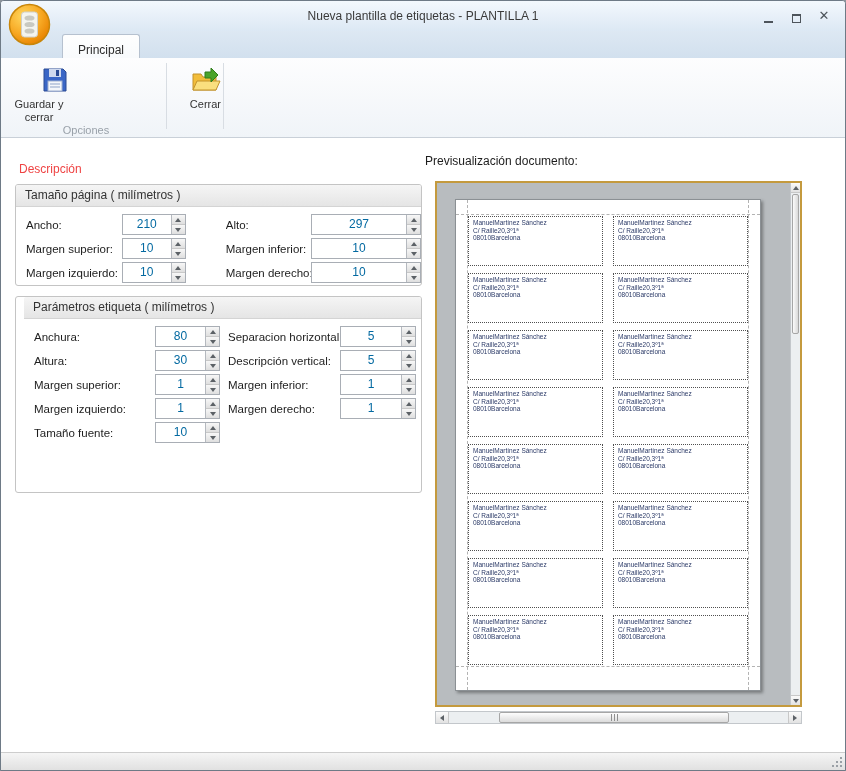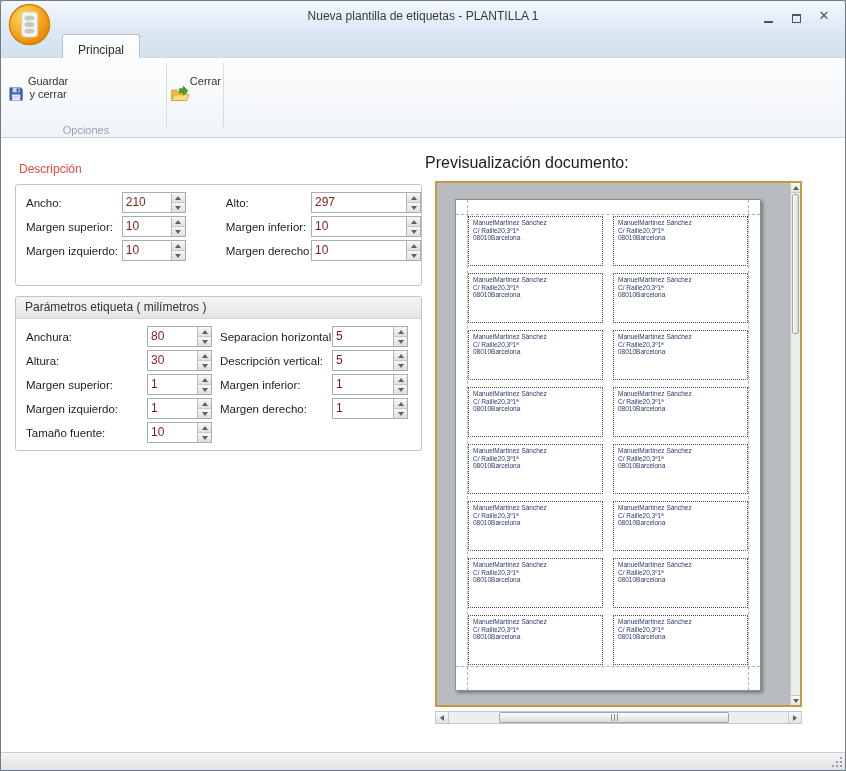--- a/index.html
+++ b/index.html
@@ -15,48 +15,48 @@
   .wc-max i { display:block; width:9px; height:9px; border:1px solid #4d545b; border-top-width:2px; }
   .wc-close { font-size:13px; color:#4d545b; align-items:center; line-height:14px; }
   
   .orb { position:absolute; top:2px; left:7px; width:43px; height:43px; z-index:5; }
   
   .tabrow { position:absolute; top:30px; left:0; right:0; height:27px; background:linear-gradient(#dde8f3,#d2e0ee); }
   .tab { position:absolute; left:61px; top:3px; height:25px; padding:3px 15px; font-size:12px; line-height:24px; color:#2d2d2d;
     background:linear-gradient(#fefefe,#f8fafc); border:1px solid #b6c1cf; border-bottom:none; border-radius:3px 3px 0 0; }
   
   .ribbon { position:absolute; top:57px; left:0; right:0; height:80px; background:linear-gradient(#fdfdfe,#f0f4f8); border-bottom:1px solid #c9d0d8; }
-  .rbtn { position:absolute; top:17px; display:flex; align-items:flex-start; }
+  .rbtn { position:absolute; top:3px; display:flex; flex-direction:column; align-items:flex-end; }
   .rbtn svg { width:32px; height:32px; margin:3px 0 2px; }
   .rbtn .lbl { font-size:11px; color:#333; text-align:center; line-height:13px; }
   .vsep { position:absolute; top:5px; width:1px; height:66px; background:#d8dde3; }
   .grouplabel { position:absolute; top:66px; left:6px; width:158px; text-align:center; font-size:11px; color:#99a1a9; }
   
   .content { position:absolute; top:137px; left:0; right:0; bottom:18px; background:#fff; }
   .desc-label { position:absolute; left:18px; top:24px; font-size:12px; color:#ef4444; }
   .text-input { position:absolute; left:163px; top:19px; width:258px; height:22px; border:1px solid #a9aeb5; font-size:12px; padding:0 4px; font-family:"Liberation Sans",sans-serif; color:#000; }
   .groupbox { position:absolute; left:14px; width:407px; border:1px solid #c4c4c4; border-radius:3px; background:#fff; }
   .gb1 { top:46px; height:102px; }
-  .gb2 { top:158px; height:155px; }
+  .gb2 { top:158px; height:197px;padding-left:8px; }
   .gb-hdr { height:22px; background:linear-gradient(#f5f5f5,#e5e5e5); border-bottom:1px solid #d4d4d4; border-radius:2px 2px 0 0; font-size:12px; color:#333; line-height:21px; padding-left:9px; }
   .rows { padding:7px 0 0 10px; }
   .frow { display:flex; align-items:center; height:21px; margin-bottom:3px; }
   .flabel { font-size:11.5px; color:#1d1d1d; white-space:nowrap; overflow:hidden; }
   .g1 .l1 { width:100px; } .g1 .l2 { width:89px; margin-left:40px; }
   .g2 .l1 { width:121px; } .g2 .l2 { width:112px; margin-left:8px; }
   .spin { height:21px; border:1px solid #a9aeb5; background:#fff; display:flex; flex:none; }
   .sp64{width:64px} .sp91{width:110px} .sp65{width:65px} .sp76{width:76px}
-  .spin .val { flex:1; font-size:12px; color:#7f1d1d; text-align:left; line-height:19px; padding:0 3px; overflow:hidden; }
+  .spin .val { flex:1; font-size:12px; color:#0369a1; text-align:center; line-height:19px; padding:0 3px; overflow:hidden; }
   .spin .btns { width:14px; border-left:1px solid #b5b9bf; display:flex; flex-direction:column; }
   .spin .sb { flex:1; display:flex; align-items:center; justify-content:center; background:linear-gradient(#f7f7f7,#dfdfdf); }
   .spin .sb + .sb { border-top:1px solid #c8c8c8; }
   .tri-up { width:0; height:0; border-left:3px solid transparent; border-right:3px solid transparent; border-bottom:4px solid #5c6166; }
   .tri-down { width:0; height:0; border-left:3px solid transparent; border-right:3px solid transparent; border-top:4px solid #5c6166; }
   
-  .preview-title { position:absolute; left:424px; top:16px; font-size:16px; color:#1d1d1d;text-align:right; }
+  .preview-title { position:absolute; left:424px; top:16px; font-size:12px; color:#1d1d1d;text-align:right; }
   .preview-panel { position:absolute; left:434px; top:43px; width:367px; height:526px; border:2px solid #c49a3e; background:#b8bcbf; }
   .page { position:absolute; left:18px; top:16px; width:306px; height:492px; background:#fff; border:1px solid #8b9094; box-shadow:2px 2px 3px rgba(0,0,0,0.35); }
   .guide-h { position:absolute; left:0; right:0; border-top:1px dashed #b3b3b3; }
   .guide-v { position:absolute; top:0; bottom:0; border-left:1px dashed #b3b3b3; }
   .labels-grid { position:absolute; left:12px; top:16px; display:grid; grid-template-columns:135px 135px; grid-auto-rows:50px; column-gap:10px; row-gap:7px; }
   .label-cell { border:1px dotted #4f4f4f; padding:2px 4px; overflow:hidden; background:#fff; }
   .label-line { font-size:6.5px; line-height:7.5px; white-space:nowrap; }
   
   .vscroll { position:absolute; right:0; top:0; bottom:0; width:10px; background:#eceff1; border-left:1px solid #c3c7cb; }
   .vs-arrow { position:absolute; left:0; right:0; height:10px; display:flex; align-items:center; justify-content:center; background:linear-gradient(#fafafa,#e2e2e2); }
@@ -137,20 +137,21 @@
     </div>
     <div class="vsep" style="left:222px;"></div>
     <div class="grouplabel">Opciones</div>
   </div>
 
   <div class="content">
 
     <span class="desc-label">Descripción</span>
 
     <div class="groupbox gb1 g1">
+      <div class="gb-hdr">Tamaño página ( milímetros )</div>
       <div class="rows">
         <div class="frow">
           <span class="flabel l1">Ancho:</span>
           <div class="spin sp64">
             <span class="val">210</span>
             <span class="btns">
               <span class="sb">
                   <i class="tri-up"></i>
                 </span>
               <span class="sb">

